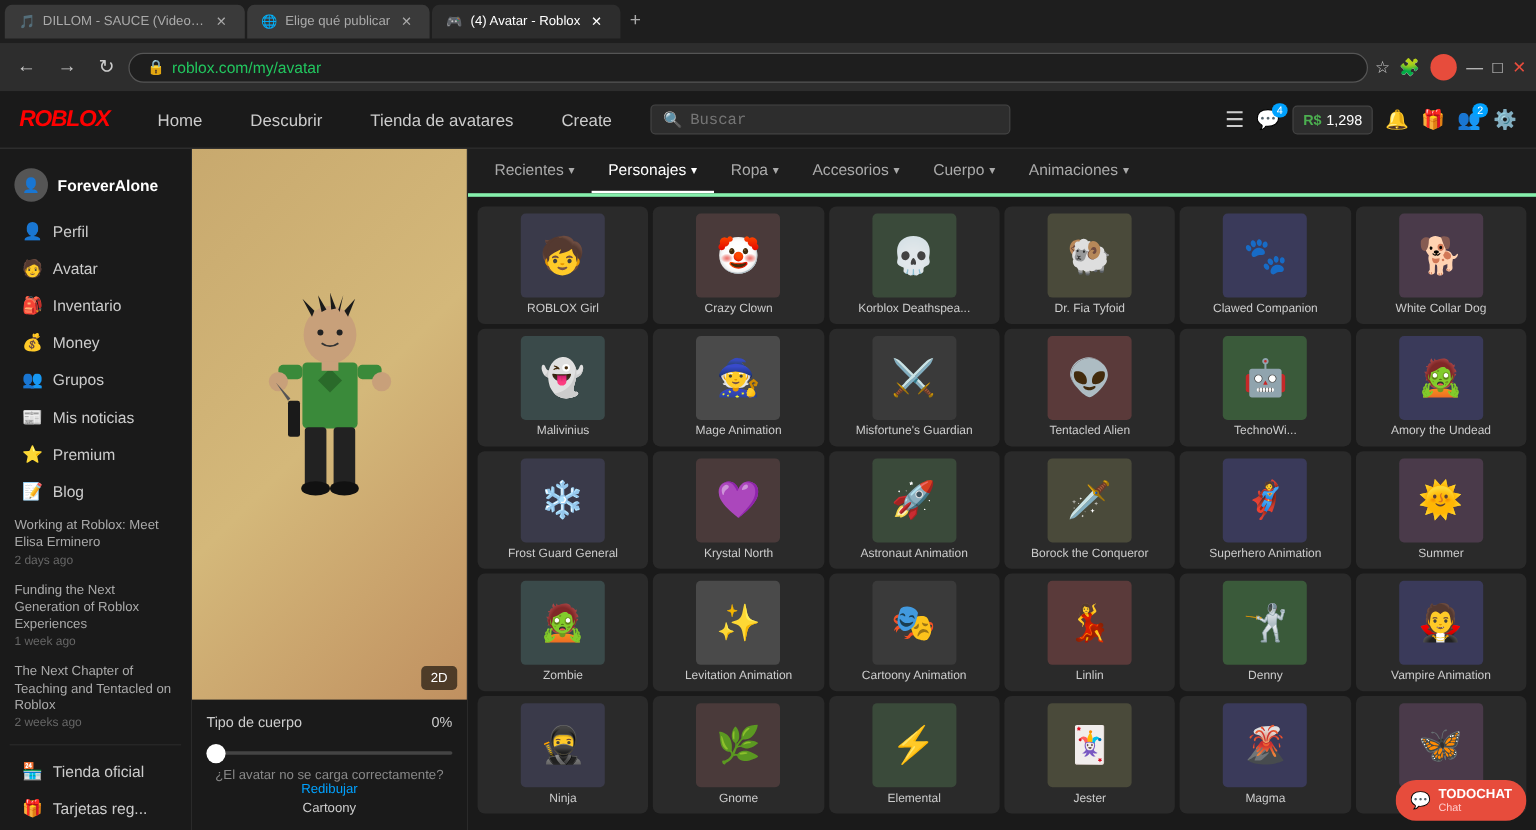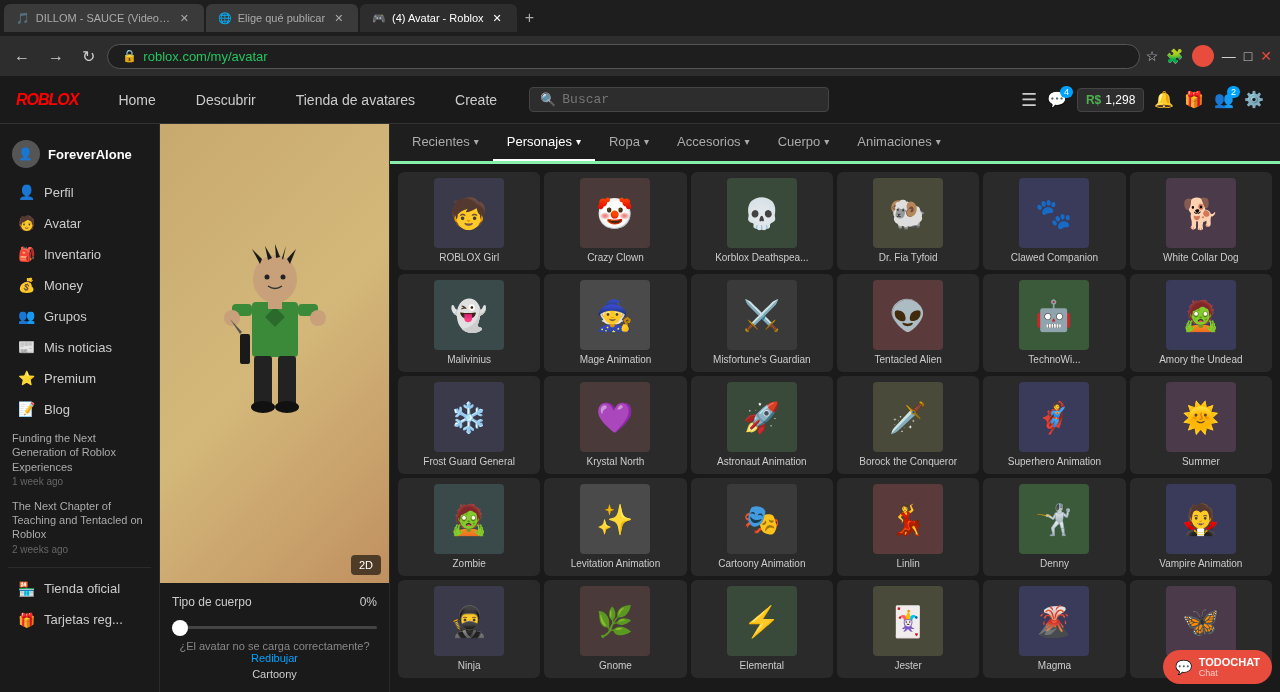--- a/index.html
+++ b/index.html
@@ -20,21 +20,21 @@
     .url-text { color: #22c55e; }
     .browser-actions { display: flex; align-items: center; gap: 8px; }
     .browser-action-btn { background: none; border: none; color: #ccc; cursor: pointer; font-size: 14px; }
 
     
     .roblox-app { flex: 1; display: flex; flex-direction: column; overflow: hidden; }
 
     
     .top-nav { background: #1a1a1a; border-bottom: 1px solid #333; height: 48px; display: flex; align-items: center; padding: 0 16px; gap: 24px; flex-shrink: 0; }
     .roblox-logo { display: flex; align-items: center; margin-right: 8px; }
-    .logo-text { font-size: 16px; font-weight: 900; color: #ff0000; letter-spacing: -1px; font-style: italic; text-align: right; }
+    .logo-text { font-size: 19px; font-weight: 900; color: #ff0000; letter-spacing: -1px; font-style: italic; text-align: right; }
     .nav-link { color: #ccc; text-decoration: none; font-size: 14px; cursor: pointer; padding: 4px 8px; border-radius: 4px; }
     .search-bar { display: flex; align-items: center; background: #2d2d2d; border: 1px solid #444; border-radius: 4px; padding: 4px 10px; gap: 6px; flex: 1; max-width: 300px; }
     .search-bar input { background: none; border: none; color: #ccc; font-size: 13px; outline: none; width: 100%; font-family: Liberation Mono, monospace; }
     .top-nav-right { display: flex; align-items: center; gap: 10px; margin-left: auto; }
     .nav-icon-btn { background: none; border: none; color: #ccc; cursor: pointer; font-size: 16px; position: relative; }
     .badge { background: #00a2ff; color: #fff; font-size: 9px; border-radius: 8px; padding: 1px 4px; position: absolute; top: -4px; right: -6px; }
     .robux-btn { display: flex; align-items: center; gap: 4px; background: #2d2d2d; border: 1px solid #444; border-radius: 4px; padding: 4px 8px; cursor: pointer; color: #fff; font-size: 12px; }
 
     
     .main-content { flex: 1; display: flex; overflow: hidden; }
@@ -201,20 +201,24 @@
       <div class="sidebar-item">
         <span class="sidebar-icon">⭐</span>
         <span>Premium</span>
       </div>
       <div class="sidebar-item">
         <span class="sidebar-icon">📝</span>
         <span>Blog</span>
       </div>
 
       <div class="blog-item">
+        <div class="blog-item-title">Working at Roblox: Meet Elisa Erminero</div>
+        <div class="blog-item-date">2 days ago</div>
+      </div>
+      <div class="blog-item">
         <div class="blog-item-title">Funding the Next Generation of Roblox Experiences</div>
         <div class="blog-item-date">1 week ago</div>
       </div>
       <div class="blog-item">
         <div class="blog-item-title">The Next Chapter of Teaching and Tentacled on Roblox</div>
         <div class="blog-item-date">2 weeks ago</div>
       </div>
 
       <hr class="sidebar-divider">
 

